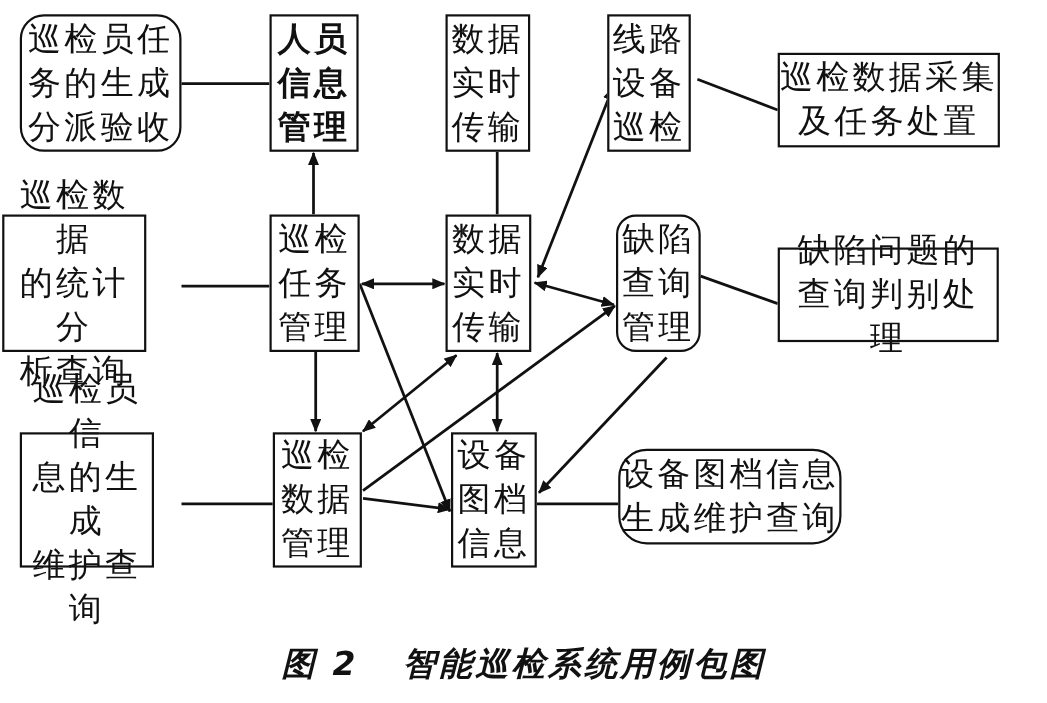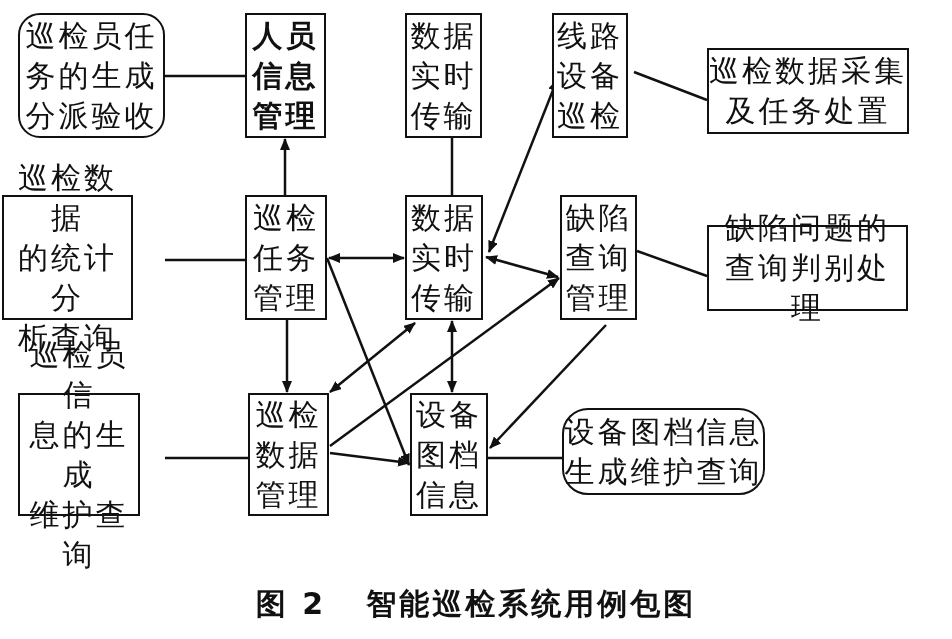--- a/index.html
+++ b/index.html
@@ -4,21 +4,21 @@
 <style>
   html, body { margin: 0; padding: 0; background: #ffffff; }
   body { width: 952px; height: 639px; position: relative; overflow: hidden;
          font-family: "DejaVu Serif", "Liberation Serif", serif; color: #111; }
   .box { position: absolute; border: 2.5px solid #111; background: #fff; box-sizing: border-box;
          display: flex; align-items: center; justify-content: center; text-align: center; }
   .box span { display: block; font-size: 30px; line-height: 40px; letter-spacing: 3px; white-space: pre-line; }
   svg.links { position: absolute; left: 0; top: 0; }
   .caption { position: absolute; left: 0; width: 952px; top: 584px; text-align: center;
              font-family: "DejaVu Sans", "Liberation Sans", sans-serif; font-weight: bold;
-             font-size: 30px; letter-spacing: 3px; }
+             font-size: 30px; letter-spacing: 3px; font-style: italic; }
   .caption .num { margin-right: 40px; }
 </style>
 </head>
 <body>
 
 <svg class="links" width="952" height="639">
   <defs>
     <marker id="ah" viewBox="0 0 12 10" refX="11" refY="5" markerWidth="12" markerHeight="10" markerUnits="userSpaceOnUse" orient="auto-start-reverse">
       <path d="M0,0 L12,5 L0,10 Z" fill="#111"></path>
     </marker>
@@ -78,21 +78,21 @@
 <div class="box" style="left:245px;top:195px;width:82px;height:125px;">
     <span>巡检
 任务
 管理</span>
   </div>
 <div class="box" style="left:405px;top:195px;width:78px;height:125px;">
     <span>数据
 实时
 传输</span>
   </div>
-<div class="box" style="left:560px;top:195px;width:77px;height:125px;">
+<div class="box" style="left:560px;top:195px;width:77px;height:125px;border-radius:18px;">
     <span>缺陷
 查询
 管理</span>
   </div>
 <div class="box" style="left:707px;top:225px;width:201px;height:86px;">
     <span>缺陷问题的
 查询判别处理</span>
   </div>
 
 <div class="box" style="left:18px;top:393px;width:122px;height:123px;">

